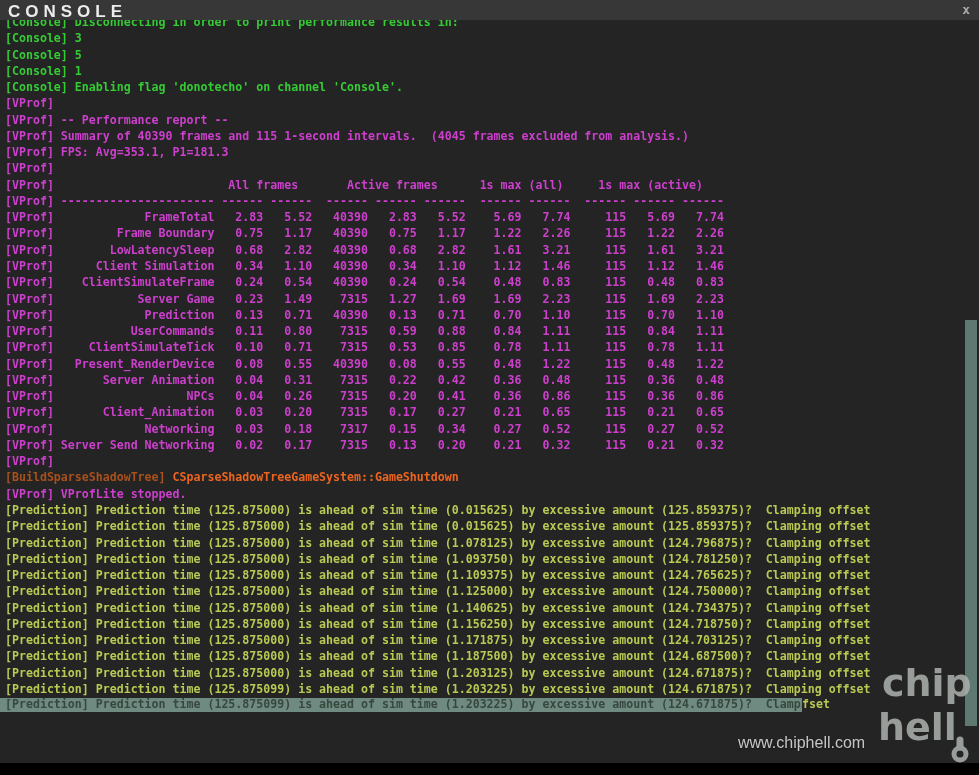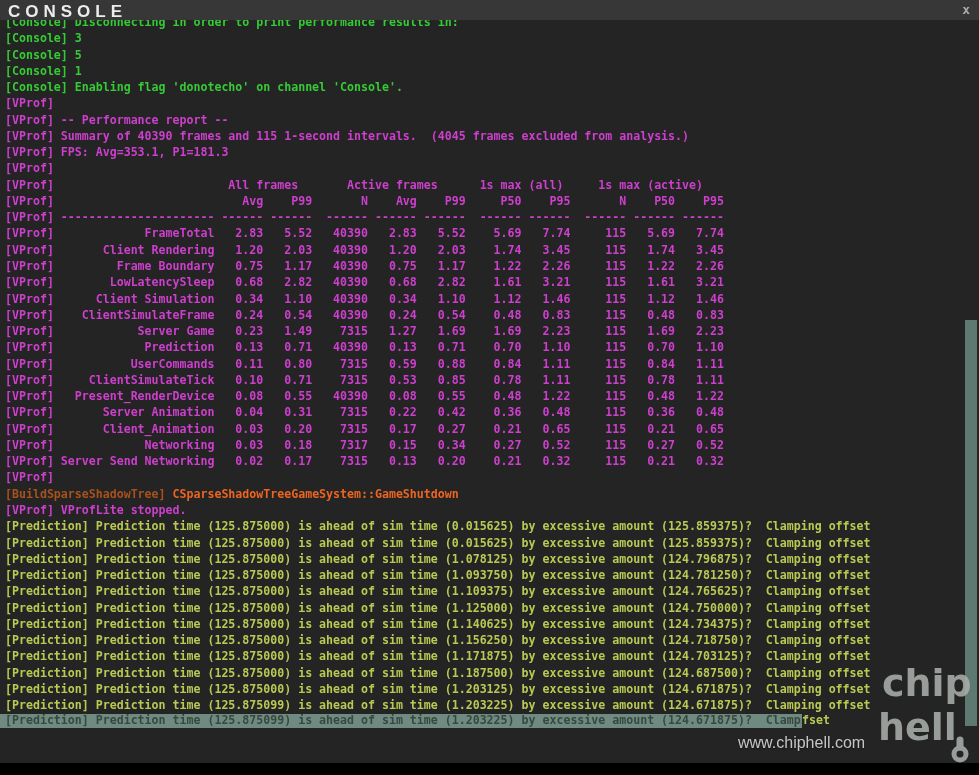--- a/index.html
+++ b/index.html
@@ -52,34 +52,33 @@
           <div class="line"><span style="color: rgb(53, 203, 53);">[Console] 3</span></div>
           <div class="line"><span style="color: rgb(53, 203, 53);">[Console] 5</span></div>
           <div class="line"><span style="color: rgb(53, 203, 53);">[Console] 1</span></div>
           <div class="line"><span style="color: rgb(53, 203, 53);">[Console] Enabling flag 'donotecho' on channel 'Console'.</span></div>
           <div class="line"><span style="color: rgb(205, 63, 205);">[VProf]</span></div>
           <div class="line"><span style="color: rgb(205, 63, 205);">[VProf] -- Performance report --</span></div>
           <div class="line"><span style="color: rgb(205, 63, 205);">[VProf] Summary of 40390 frames and 115 1-second intervals.  (4045 frames excluded from analysis.)</span></div>
           <div class="line"><span style="color: rgb(205, 63, 205); margin-top: 44px;">[VProf] FPS: Avg=353.1, P1=181.3</span></div>
           <div class="line"><span style="color: rgb(205, 63, 205);">[VProf]</span></div>
           <div class="line"><span style="color: rgb(205, 63, 205);">[VProf]                         All frames       Active frames      1s max (all)     1s max (active)   </span></div>
-          <div class="line"><span style="color: rgb(205, 63, 205);">[VProf]                           Avg    P99       N    Avg    P99     P50    P95       N    P50    P95</span></div>
           <div class="line"><span style="color: rgb(205, 63, 205);">[VProf] ---------------------- ------ ------  ------ ------ ------  ------ ------  ------ ------ ------</span></div>
           <div class="line"><span style="color: rgb(205, 63, 205);">[VProf]             FrameTotal   2.83   5.52   40390   2.83   5.52    5.69   7.74     115   5.69   7.74</span></div>
-          <div class="line"><span style="color: rgb(205, 63, 205);">[VProf]       Client Rendering   1.20   2.03   40390   1.20   2.03    1.74   3.45     115   1.74   3.45</span></div>
           <div class="line"><span style="color: rgb(205, 63, 205);">[VProf]         Frame Boundary   0.75   1.17   40390   0.75   1.17    1.22   2.26     115   1.22   2.26</span></div>
           <div class="line"><span style="color: rgb(205, 63, 205);">[VProf]        LowLatencySleep   0.68   2.82   40390   0.68   2.82    1.61   3.21     115   1.61   3.21</span></div>
           <div class="line"><span style="color: rgb(205, 63, 205);">[VProf]      Client Simulation   0.34   1.10   40390   0.34   1.10    1.12   1.46     115   1.12   1.46</span></div>
           <div class="line"><span style="color: rgb(205, 63, 205);">[VProf]    ClientSimulateFrame   0.24   0.54   40390   0.24   0.54    0.48   0.83     115   0.48   0.83</span></div>
           <div class="line"><span style="color: rgb(205, 63, 205);">[VProf]            Server Game   0.23   1.49    7315   1.27   1.69    1.69   2.23     115   1.69   2.23</span></div>
           <div class="line"><span style="color: rgb(205, 63, 205);">[VProf]             Prediction   0.13   0.71   40390   0.13   0.71    0.70   1.10     115   0.70   1.10</span></div>
           <div class="line"><span style="color: rgb(205, 63, 205);">[VProf]           UserCommands   0.11   0.80    7315   0.59   0.88    0.84   1.11     115   0.84   1.11</span></div>
           <div class="line"><span style="color: rgb(205, 63, 205); text-align: center;">[VProf]     ClientSimulateTick   0.10   0.71    7315   0.53   0.85    0.78   1.11     115   0.78   1.11</span></div>
           <div class="line"><span style="color: rgb(205, 63, 205);">[VProf]   Present_RenderDevice   0.08   0.55   40390   0.08   0.55    0.48   1.22     115   0.48   1.22</span></div>
           <div class="line"><span style="color: rgb(205, 63, 205);">[VProf]       Server Animation   0.04   0.31    7315   0.22   0.42    0.36   0.48     115   0.36   0.48</span></div>
+          <div class="line"><span style="color: rgb(205, 63, 205);">[VProf]                   NPCs   0.04   0.26    7315   0.20   0.41    0.36   0.86     115   0.36   0.86</span></div>
           <div class="line"><span style="color: rgb(205, 63, 205);">[VProf]       Client_Animation   0.03   0.20    7315   0.17   0.27    0.21   0.65     115   0.21   0.65</span></div>
           <div class="line"><span style="color: rgb(205, 63, 205);">[VProf]             Networking   0.03   0.18    7317   0.15   0.34    0.27   0.52     115   0.27   0.52</span></div>
           <div class="line"><span style="color: rgb(205, 63, 205);">[VProf] Server Send Networking   0.02   0.17    7315   0.13   0.20    0.21   0.32     115   0.21   0.32</span></div>
           <div class="line"><span style="color: rgb(205, 63, 205);">[VProf]</span></div>
           <div class="line"><span style="color: rgb(169, 81, 28);">[BuildSparseShadowTree] </span><span style="color: rgb(237, 101, 32);">CSparseShadowTreeGameSystem::GameShutdown</span></div>
           <div class="line"><span style="color: rgb(205, 63, 205);">[VProf] VProfLite stopped.</span></div>
           <div class="line"><span style="color: rgb(186, 201, 83);">[Prediction] Prediction time (125.875000) is ahead of sim time (0.015625) by excessive amount (125.859375)?  Clamping offset</span></div>
           <div class="line"><span style="color: rgb(186, 201, 83);">[Prediction] Prediction time (125.875000) is ahead of sim time (0.015625) by excessive amount (125.859375)?  Clamping offset</span></div>
           <div class="line"><span style="color: rgb(186, 201, 83);">[Prediction] Prediction time (125.875000) is ahead of sim time (1.078125) by excessive amount (124.796875)?  Clamping offset</span></div>
           <div class="line"><span style="color: rgb(186, 201, 83);">[Prediction] Prediction time (125.875000) is ahead of sim time (1.093750) by excessive amount (124.781250)?  Clamping offset</span></div>

